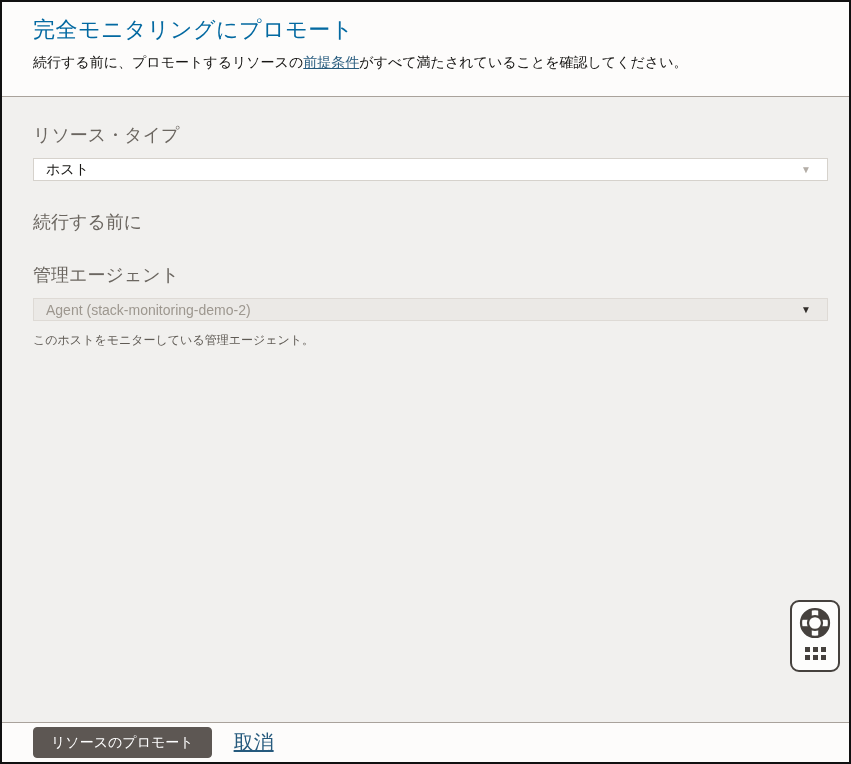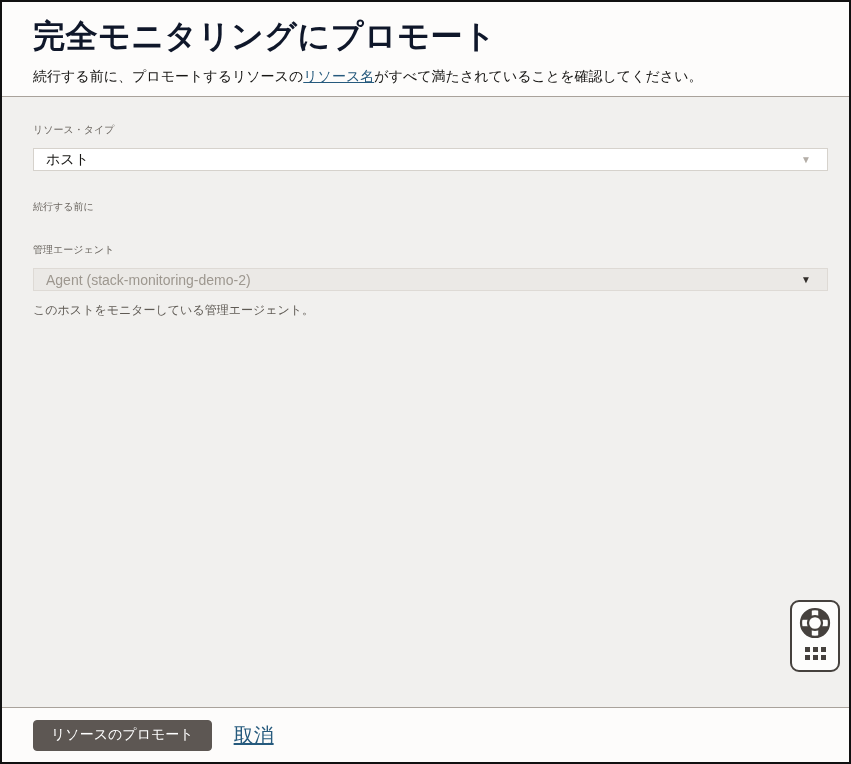--- a/index.html
+++ b/index.html
@@ -20,44 +20,44 @@
   }
   
   .dlg-header {
     background: #fdfcfb;
     padding: 13px 31px 0 31px;
     height: 95px;
     border-bottom: 1px solid #a9a29b;
     flex: none;
   }
   .dlg-title {
-    font-size: 32px;
-    font-weight: 700;
-    color: #0f172a;
+    font-size: 22px;
+    font-weight: 400;
+    color: #0369a1;
     letter-spacing: 0.5px;
   }
   .dlg-subtitle {
     margin-top: 9px;
     font-size: 14px;
     color: #161513;
   }
   a.text-link {
     color: #265a7d;
     text-decoration: underline;
     cursor: pointer;
   }
   
   .dlg-body {
     flex: 1 1 auto;
     padding: 26px 21px 0 31px;
     background: #f1f0ee;
   }
   .field-group + .field-group { margin-top: 29px; }
   .field-label {
-    font-size: 10px;
+    font-size: 18px;
     color: #6b6660;
     margin-bottom: 11px;
   }
   .select-box, .text-input {
     width: 100%;
     height: 23px;
     font-size: 14px;
     color: #161513;
     background: #fff;
     border: 1px solid #d6d2cc;
@@ -112,21 +112,21 @@
     margin-top: 3px;
     display: grid;
     grid-template-columns: repeat(3, 5px);
     grid-template-rows: repeat(2, 5px);
     gap: 3px;
   }
   .dots-grid span { background: #45413d; width: 5px; height: 5px; display: block; }
   
   .dlg-footer {
     flex: none;
-    height: 55px;
+    height: 40px;
     background: #fdfcfb;
     border-top: 1px solid #a9a29b;
     display: flex;
     align-items: center;
     padding-left: 31px;
     gap: 22px;
   }
   .btn-primary {
     background: #5d5753;
     color: #fff;
@@ -140,21 +140,21 @@
   }
   .cancel-link { font-size: 20px; text-align: right; }
 </style>
 </head>
 <body>
 
 <div class="dialog">
 
   <div class="dlg-header">
     <h1 class="dlg-title">完全モニタリングにプロモート</h1>
-    <p class="dlg-subtitle"><span>続行する前に、プロモートするリソースの</span><a class="text-link">リソース名</a><span>がすべて満たされていることを確認してください。</span></p>
+    <p class="dlg-subtitle"><span>続行する前に、プロモートするリソースの</span><a class="text-link">前提条件</a><span>がすべて満たされていることを確認してください。</span></p>
   </div>
 
   <div class="dlg-body">
 
     <div class="field-group">
       <div class="field-label">リソース・タイプ</div>
       <div class="select-box">
         <span>ホスト</span>
         <span class="chevron">▼</span>
       </div>

